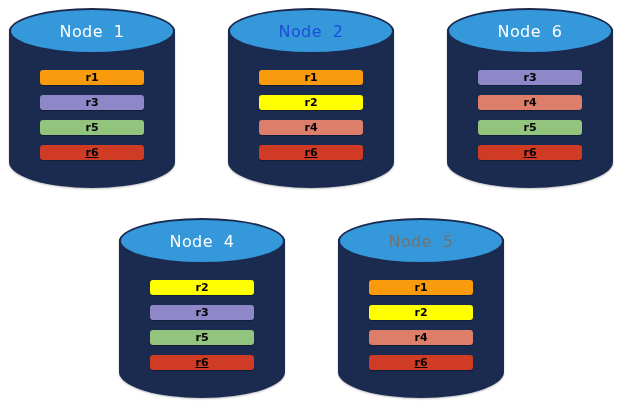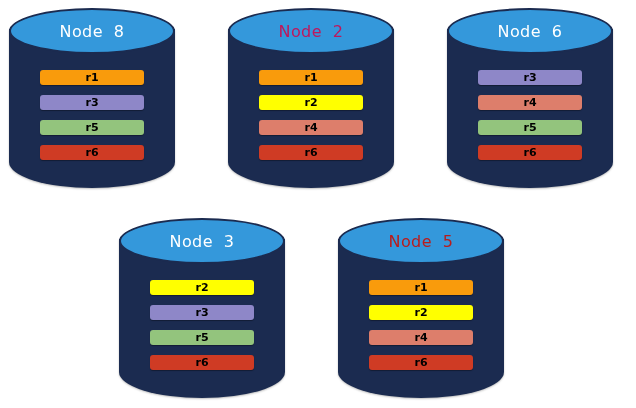--- a/index.html
+++ b/index.html
@@ -79,56 +79,56 @@
   .bar {
     position: relative;
     height: 15px;
     margin-bottom: 10px;
     border-radius: 3px;
     display: flex;
     align-items: center;
     justify-content: center;
     box-shadow: 0 1px 1px rgba(0,0,0,0.35);
   }
-  .bar:last-child { margin-bottom: 4px; }
+  .bar:last-child { margin-bottom: 4px; text-decoration: underline; }
 
   .bar-label {
     font-size: 11px;
     font-weight: bold;
     color: #000000;
     line-height: 1;
   }
 </style>
 </head>
 <body>
 
 <div id="diagram">
     <div class="node" style="left: 9px; top: 8px;">
       <div class="cyl-body" style="background: rgb(27, 43, 80);"></div>
       <div class="cyl-top" style="background: rgb(52, 152, 219);"></div>
-      <div class="node-label" style="color: rgb(255, 255, 255);">Node  8</div>
+      <div class="node-label" style="color: rgb(255, 255, 255);">Node  1</div>
       <div class="bars">
         <div class="bar" style="background: rgb(249, 155, 12);">
           <span class="bar-label" style="color: rgb(0, 0, 0);">r1</span>
         </div>
         <div class="bar" style="background: rgb(142, 135, 200);">
           <span class="bar-label" style="color: rgb(0, 0, 0);">r3</span>
         </div>
         <div class="bar" style="background: rgb(147, 196, 125);">
           <span class="bar-label" style="color: rgb(0, 0, 0);">r5</span>
         </div>
         <div class="bar" style="background: rgb(207, 59, 36);">
           <span class="bar-label" style="color: rgb(0, 0, 0);">r6</span>
         </div>
       </div>
     </div>
     <div class="node" style="left: 228px; top: 8px;">
       <div class="cyl-body" style="background: rgb(27, 43, 80);"></div>
       <div class="cyl-top" style="background: rgb(52, 152, 219);"></div>
-      <div class="node-label" style="color: #be185d;">Node  2</div>
+      <div class="node-label" style="color: #1d4ed8;">Node  2</div>
       <div class="bars">
         <div class="bar" style="background: rgb(249, 155, 12);">
           <span class="bar-label" style="color: rgb(0, 0, 0);">r1</span>
         </div>
         <div class="bar" style="background: rgb(255, 255, 0);">
           <span class="bar-label" style="color: rgb(0, 0, 0);">r2</span>
         </div>
         <div class="bar" style="background: rgb(221, 126, 107);">
           <span class="bar-label" style="color: rgb(0, 0, 0);">r4</span>
         </div>
@@ -152,40 +152,40 @@
           <span class="bar-label" style="color: rgb(0, 0, 0);">r5</span>
         </div>
         <div class="bar" style="background: rgb(207, 59, 36);">
           <span class="bar-label" style="color: rgb(0, 0, 0);">r6</span>
         </div>
       </div>
     </div>
     <div class="node" style="left: 119px; top: 218px;">
       <div class="cyl-body" style="background: rgb(27, 43, 80);"></div>
       <div class="cyl-top" style="background: rgb(52, 152, 219);"></div>
-      <div class="node-label" style="color: rgb(255, 255, 255);">Node  3</div>
+      <div class="node-label" style="color: rgb(255, 255, 255);">Node  4</div>
       <div class="bars">
         <div class="bar" style="background: rgb(255, 255, 0);">
           <span class="bar-label" style="color: rgb(0, 0, 0);">r2</span>
         </div>
         <div class="bar" style="background: rgb(142, 135, 200);">
           <span class="bar-label" style="color: rgb(0, 0, 0);">r3</span>
         </div>
         <div class="bar" style="background: rgb(147, 196, 125);">
           <span class="bar-label" style="color: rgb(0, 0, 0);">r5</span>
         </div>
         <div class="bar" style="background: rgb(207, 59, 36);">
           <span class="bar-label" style="color: rgb(0, 0, 0);">r6</span>
         </div>
       </div>
     </div>
     <div class="node" style="left: 338px; top: 218px;">
       <div class="cyl-body" style="background: rgb(27, 43, 80);"></div>
       <div class="cyl-top" style="background: rgb(52, 152, 219);"></div>
-      <div class="node-label" style="color: #b91c1c;">Node  5</div>
+      <div class="node-label" style="color: #737373;">Node  5</div>
       <div class="bars">
         <div class="bar" style="background: rgb(249, 155, 12);">
           <span class="bar-label" style="color: rgb(0, 0, 0);">r1</span>
         </div>
         <div class="bar" style="background: rgb(255, 255, 0);">
           <span class="bar-label" style="color: rgb(0, 0, 0);">r2</span>
         </div>
         <div class="bar" style="background: rgb(221, 126, 107);">
           <span class="bar-label" style="color: rgb(0, 0, 0);">r4</span>
         </div>

